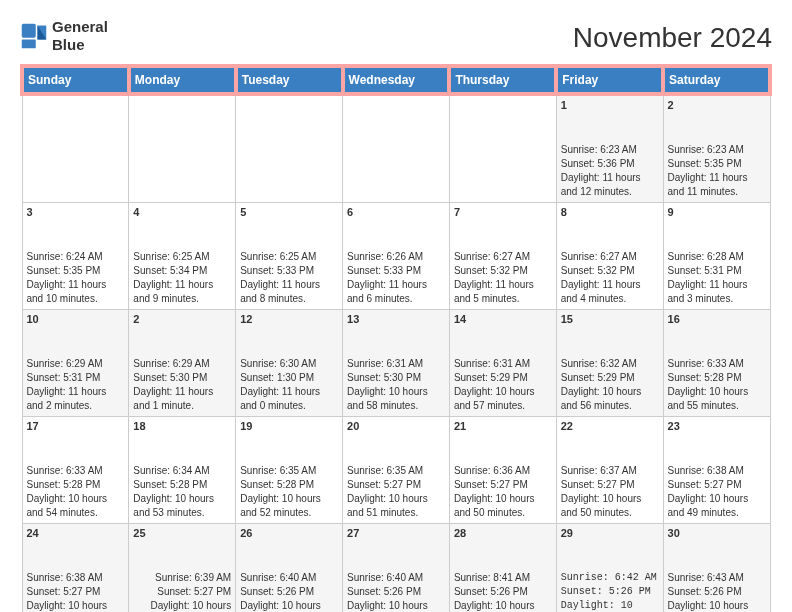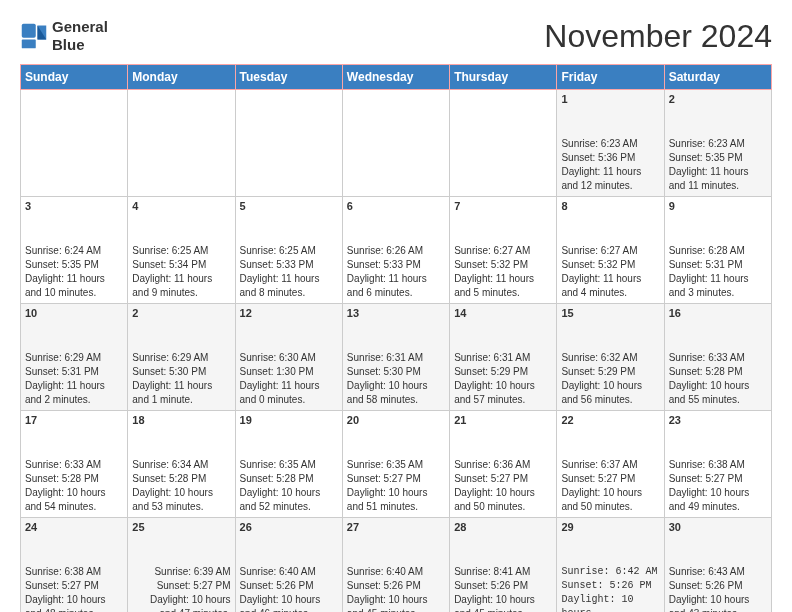--- a/index.html
+++ b/index.html
@@ -32,21 +32,21 @@
       line-height: 1.2;
     }
     .logo-icon {
       width: 28px;
       height: 28px;
     }
     .title-area {
       text-align: right;
     }
     .month-title {
-      font-size: 32px;
+      font-size: 28px;
       font-weight: 300;
       color: #333;
       line-height: 1.1;
     }
     .location-title {
       font-size: 14px;
       color: #555;
       margin-top: 2px;
     }
     .calendar-table {
@@ -54,21 +54,21 @@
       border-collapse: collapse;
       table-layout: fixed;
     }
     .calendar-table thead tr th {
       background: #3a7fc1;
       color: #fff;
       font-size: 12px;
       font-weight: bold;
       padding: 5px 4px;
       text-align: left;
-      border: 1px solid #fca5a5;
+      border: 4px solid #fca5a5;
     }
     .calendar-table tbody tr td {
       border: 1px solid #ccc;
       vertical-align: top;
       padding: 3px 4px;
       font-size: 9.5px;
       color: #333;
       height: 82px;
       background: #fff;
     }

